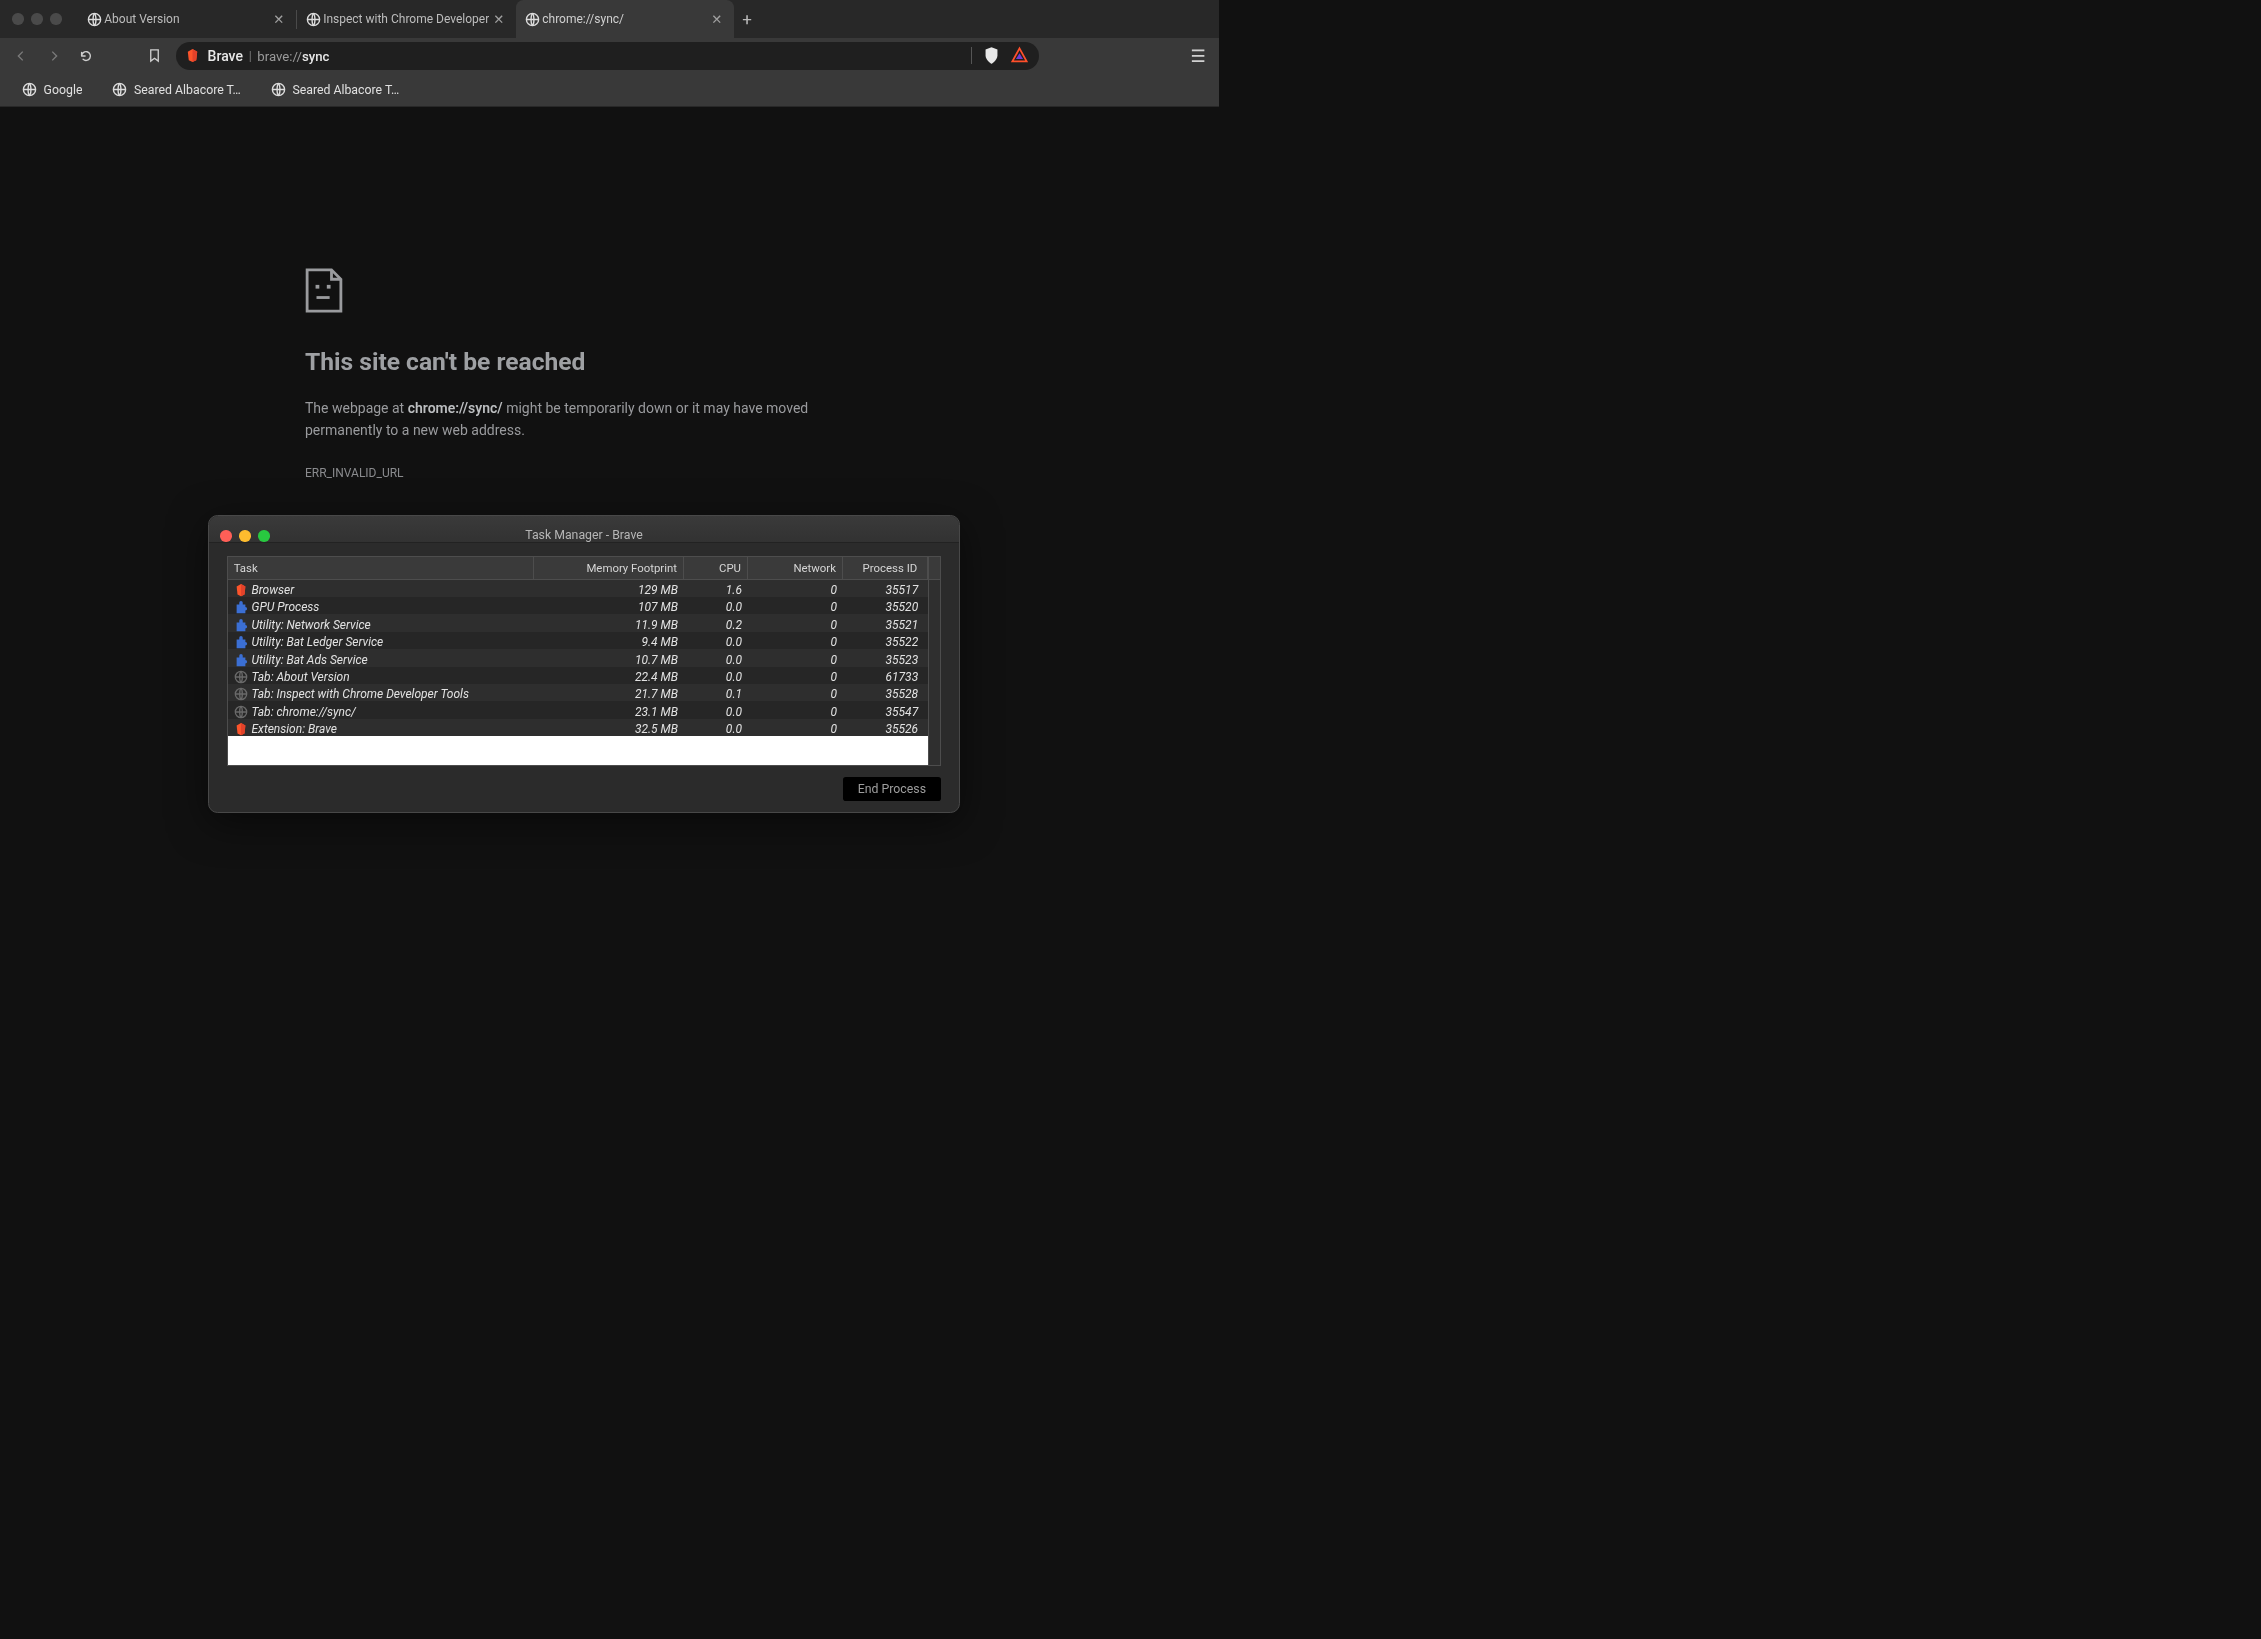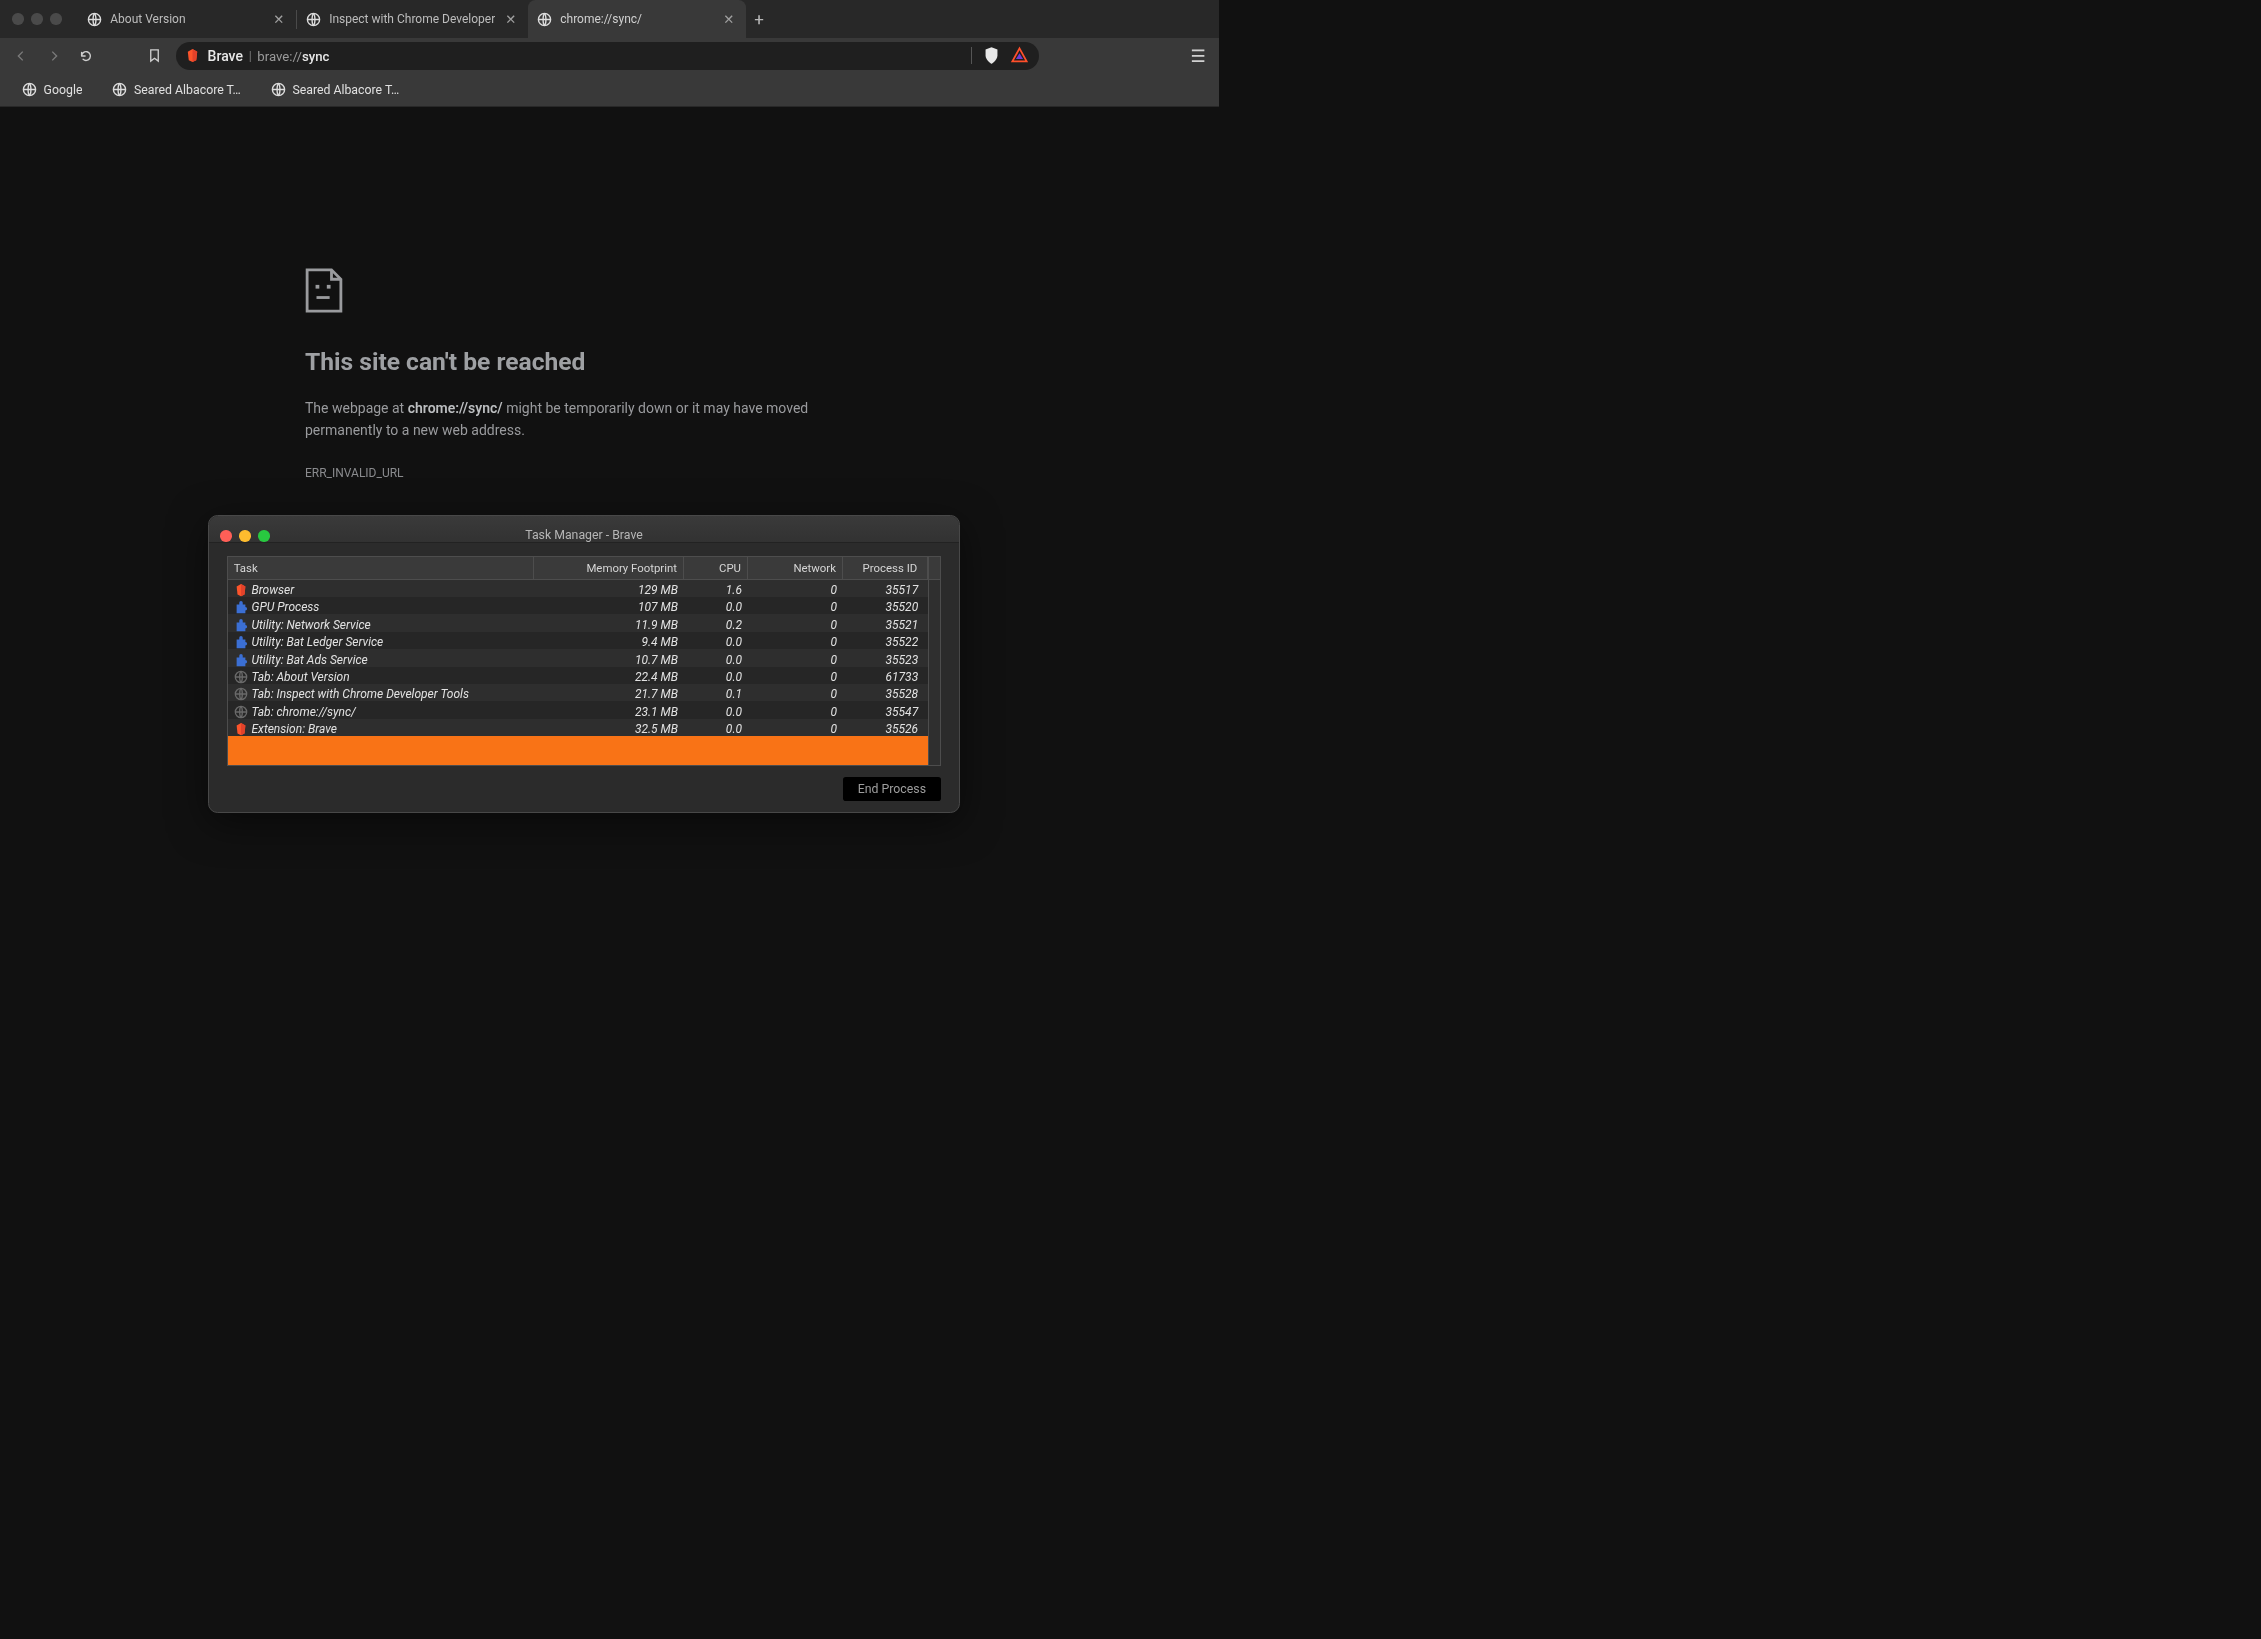--- a/index.html
+++ b/index.html
@@ -6,21 +6,21 @@
 body { background: #111111; color: #d0d0d0; width: 1219px; height: 882px; overflow: hidden; position: relative; }
 
 
 .titlebar { height: 38px; background: #282828; display: flex; align-items: center; }
 .traffic-lights-main { display: flex; gap: 7.6px; padding: 0 12.3px; }
 .tl { width: 11.4px; height: 11.4px; border-radius: 50%; }
 .tl-dim { background: #4a4a4a; }
 
 
 .tabs { display: flex; height: 100%; align-items: stretch; margin-left: 3.8px; }
-.tab { display: flex; align-items: center; padding: 0 9.5px; gap: 8px; min-width: 218px; max-width: 244px; position: relative; cursor: default; }
+.tab { display: flex; align-items: center; padding: 0 9.5px; gap: 2px; min-width: 218px; max-width: 244px; position: relative; cursor: default; }
 .tab.active { background: #393939; border-top-left-radius: 7.6px; border-top-right-radius: 7.6px; }
 .tab.inactive { color: #bdbdbd; }
 .tab-sep { width: 0.9px; height: 19px; background: #4a4a4a; align-self: center; }
 .tab-favicon { width: 15px; height: 15px; display: flex; align-items: center; justify-content: center; flex-shrink: 0; }
 .tab-title { font-size: 12px; white-space: nowrap; overflow: hidden; text-overflow: ellipsis; flex: 1; }
 .tab-close { width: 15px; height: 15px; display: flex; align-items: center; justify-content: center; color: #a0a0a0; font-size: 13.2px; flex-shrink: 0; }
 .new-tab { width: 26.5px; display: flex; align-items: center; justify-content: center; color: #b8b8b8; font-size: 17px; }
 
 
 .toolbar { height: 35px; background: #393939; display: flex; align-items: center; padding: 0 9.5px; gap: 9.5px; }
@@ -56,21 +56,21 @@
 
 .task-manager { position: absolute; left: 208px; top: 408px; width: 752px; height: 298px; background: #2b2b2b; border-radius: 9.5px; box-shadow: 0 9.5px 38px rgba(0,0,0,0.5); border: 0.9px solid #484848; display: flex; flex-direction: column; }
 .tm-titlebar { height: 26.5px; display: flex; align-items: flex-end; position: relative; background: linear-gradient(#3a3a3a, #323232); border-bottom: 0.9px solid #222; border-top-left-radius: 9.5px; border-top-right-radius: 9.5px; }
 .tm-traffic { display: flex; gap: 7.6px; padding-left: 11.4px; position: absolute; left: 0; }
 .tm-tl { width: 11.4px; height: 11.4px; border-radius: 50%; }
 .tm-tl-close { background: #ff5f57; }
 .tm-tl-min { background: #febc2e; }
 .tm-tl-max { background: #28c840; }
 .tm-title { flex: 1; text-align: center; font-size: 12.3px; color: #b6b6b6; }
 .tm-body { flex: 1; padding: 13.2px 18px 11.4px 18px; display: flex; flex-direction: column; }
-.tm-table-wrap { border: 0.9px solid #4d4d4d; flex: 1; display: flex; flex-direction: column; background: #f97316; }
+.tm-table-wrap { border: 0.9px solid #4d4d4d; flex: 1; display: flex; flex-direction: column; background: #ffffff; }
 .tm-header-row { display: flex; background: #3a3a3a; border-bottom: 0.9px solid #4d4d4d; height: 23px; font-size: 11.4px; color: #d5d5d5; }
 .tm-header-cell { padding: 3.8px 5.7px; border-right: 0.9px solid #4d4d4d; display: flex; align-items: center; }
 .tm-header-cell:last-child { border-right: none; }
 .tm-col-task { flex: 1; }
 .tm-col-mem { width: 150px; justify-content: flex-end; }
 .tm-col-cpu { width: 64px; justify-content: flex-end; }
 .tm-col-net { width: 95px; justify-content: flex-end; }
 .tm-col-pid { width: 85px; justify-content: flex-end; padding-right: 9.5px; }
 .tm-scrollbar-space { width: 12.3px; background: #3a3a3a; border-left: 0.9px solid #4d4d4d; }
 .tm-rows { flex: 1; overflow: hidden; position: relative; }

